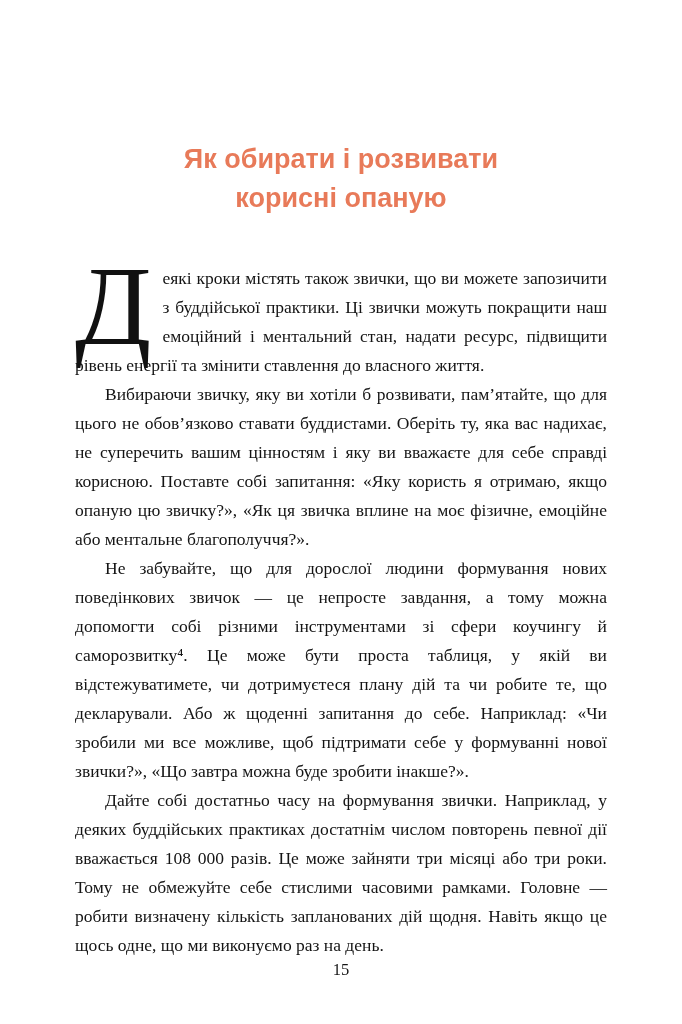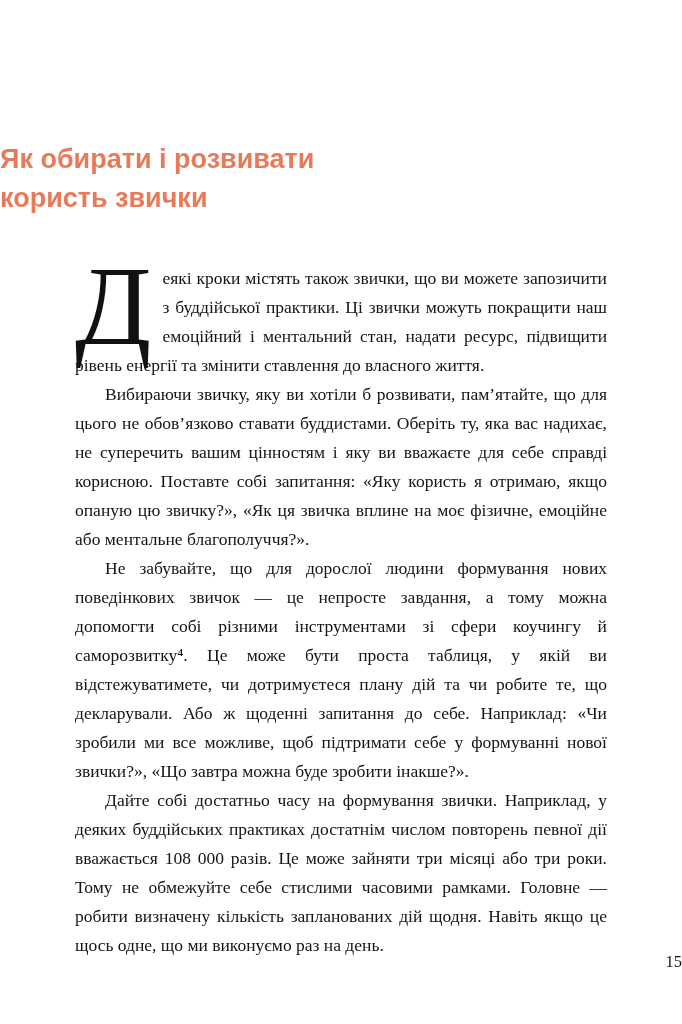--- a/index.html
+++ b/index.html
@@ -11,20 +11,21 @@
     position: relative;
     width: 682px;
     height: 1024px;
     background: #ffffff;
     font-family: "Liberation Serif", "DejaVu Serif", serif;
     color: #141414;
     overflow: hidden;
   }
   .chapter-title {
     padding-top: 140px;
+    text-align: center;
     font-family: "Liberation Sans", "DejaVu Sans", sans-serif;
     font-weight: 700;
     font-size: 27px;
     line-height: 39px;
     color: #e87a59;
   }
   .content {
     margin: 46px 75px 0 75px;
     font-size: 17.5px;
     line-height: 29px;
@@ -45,34 +46,34 @@
     font-weight: 400;
     color: #111111;
   }
   .lead-bold {
     font-weight: 400;
   }
   .page-number {
     position: absolute;
     left: 0;
     right: 0;
-    bottom: 52px;
-    text-align: right;
+    bottom: 44px;
+    text-align: center;
     font-size: 16.5px;
     color: #141414;
   }
 </style>
 </head>
 <body>
 
 <div class="page">
 
   <div class="chapter-title">
     <div>Як обирати і розвивати</div>
-    <div>користь звички</div>
+    <div>корисні опаную</div>
   </div>
 
   <div class="content">
     <p class="para opening"><span class="dropcap">Д</span><span class="lead-bold">еякі</span><span> кроки містять також звички, що ви можете запозичити з буддійської практики. Ці звички можуть покращити наш емоційний і ментальний стан, надати ресурс, підвищити рівень енергії та змінити ставлення до власного життя.</span></p>
 
     <p class="para">Вибираючи звичку, яку ви хотіли б розвивати, пам’ятайте, що для цього не обов’язково ставати буддистами. Оберіть ту, яка вас надихає, не суперечить вашим цінностям і яку ви вважаєте для себе справді корисною. Поставте собі запитання: «Яку користь я отримаю, якщо опаную цю звичку?», «Як ця звичка вплине на моє фізичне, емоційне або ментальне благополуччя?».</p>
 
     <p class="para">Не забувайте, що для дорослої людини формування нових поведінкових звичок — це непросте завдання, а тому можна допомогти собі різними інструментами зі сфери коучингу й саморозвитку⁴. Це може бути проста таблиця, у якій ви відстежуватимете, чи дотримуєтеся плану дій та чи робите те, що декларували. Або ж щоденні запитання до себе. Наприклад: «Чи зробили ми все можливе, щоб підтримати себе у формуванні нової звички?», «Що завтра можна буде зробити інакше?».</p>
 
     <p class="para">Дайте собі достатньо часу на формування звички. Наприклад, у деяких буддійських практиках достатнім числом повторень певної дії вважається 108 000 разів. Це може зайняти три місяці або три роки. Тому не обмежуйте себе стислими часовими рамками. Головне — робити визначену кількість запланованих дій щодня. Навіть якщо це щось одне, що ми виконуємо раз на день.</p>

